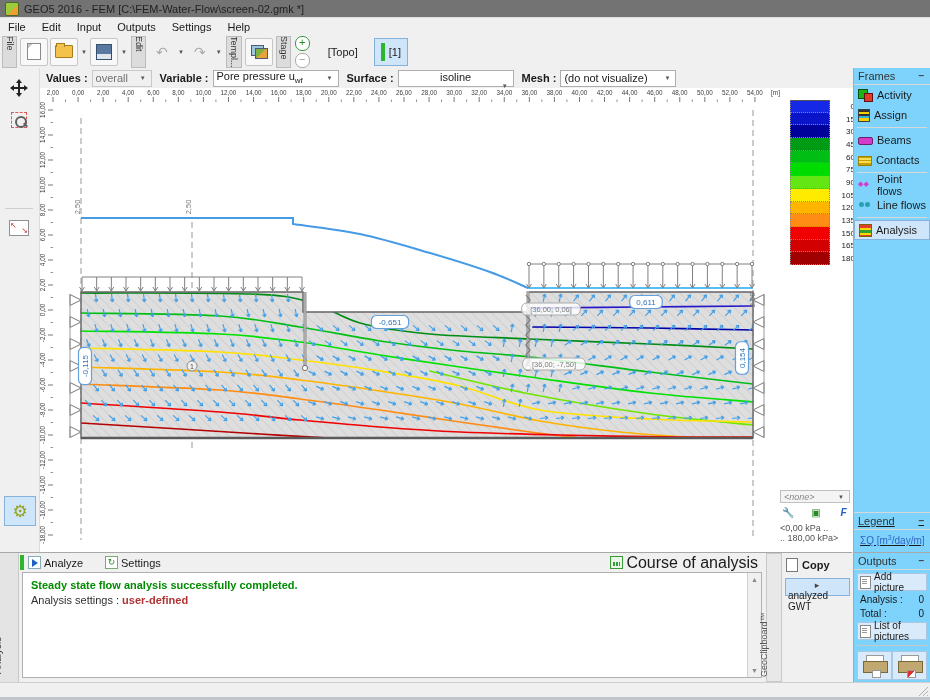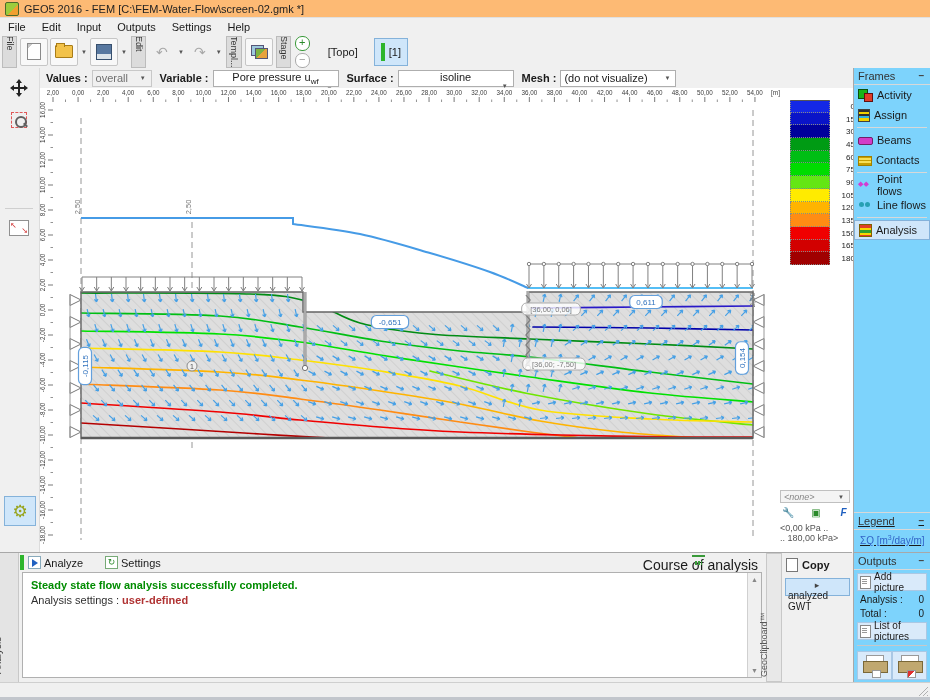--- a/index.html
+++ b/index.html
@@ -1,20 +1,20 @@
 <!DOCTYPE html>
 <html><head>
 <meta charset="utf-8">
 <style>
   html,body{margin:0;padding:0;background:#d4d4d4;}
   #win{position:relative;width:930px;height:700px;background:#f0f0f0;overflow:hidden;
        font-family:"Liberation Sans",sans-serif;font-size:11px;color:#1a1a1a;}
   .abs{position:absolute;}
   
-  #titlebar{left:0;top:0;width:930px;height:18px;background:#fdba74;border-bottom:1px solid #e0e0e0;
+  #titlebar{left:0;top:0;width:930px;height:18px;background:#737373;border-bottom:1px solid #e0e0e0;
             display:flex;align-items:center;padding-left:5px;box-sizing:border-box;}
   #appicon{width:12px;height:12px;border:1px solid #4a6a2a;border-radius:2px;
            background:linear-gradient(135deg,#9ccc3c 0 55%,#f0a030 55%);margin-right:5px;flex:none;}
   #titletext{font-size:11px;color:#222;}
   
   #menubar{left:0;top:18px;width:930px;height:17px;display:flex;align-items:center;background:#f0f0f0;}
   .menu-item{padding:1px 8px;cursor:default;}
   
   #toolbar{left:0;top:35px;width:930px;height:33px;display:flex;align-items:center;background:#f0f0f0;
            border-bottom:1px solid #dadada;}
@@ -139,21 +139,21 @@
   #geoclip{position:absolute;left:766px;top:0;width:16px;height:129px;background:#e8e8e8;border:1px solid #c8c8c8;box-sizing:border-box;}
   #geoclip span{position:absolute;left:2px;bottom:4px;transform:rotate(-90deg);transform-origin:left bottom;
                 font-size:9px;color:#555;white-space:nowrap;}
   #copyarea{position:absolute;left:784px;top:0;width:67px;height:129px;}
   #copy-head{display:flex;align-items:center;font-weight:bold;padding:5px 0 0 2px;}
   .copy-ico{width:10px;height:12px;background:#fff;border:1px solid #777;position:relative;margin-right:4px;flex:none;}
   .copy-ico::before{content:"";position:absolute;left:-3px;top:-3px;width:10px;height:12px;background:#fff;border:1px solid #777;z-index:-1;}
   #gwt-item{margin:6px 1px 0 1px;height:16px;background:#cfe6fa;border:1px solid #84b2da;display:flex;
             align-items:center;font-size:10px;padding-left:2px;flex-direction:column;}
   #gwt-item .tri::before{content:"\25B8";color:#444;margin-right:3px;font-size:9px;}
-  #course-btn{position:absolute;right:94px;top:2px;height:15px;display:flex;align-items:center;font-size:14px;flex-direction:column;}
+  #course-btn{position:absolute;right:94px;top:2px;height:15px;display:flex;align-items:center;font-size:16px;}
   .course-ico{width:11px;height:11px;border:1px solid #3a9a3a;background:#e8f6e8;margin-right:3px;position:relative;}
   .course-ico::before{content:"";position:absolute;left:2px;top:5px;width:7px;height:4px;
       background:linear-gradient(90deg,#3a9a3a 0 2px,transparent 2px 3px,#3a9a3a 3px 5px,transparent 5px 6px,#3a9a3a 6px);}
   
   #statusbar{left:0;top:682px;width:930px;height:15px;background:#f0f0f0;border-top:1px solid #cfcfcf;}
   #grip{position:absolute;right:2px;bottom:2px;width:9px;height:9px;
         background:linear-gradient(135deg,transparent 0 50%,#b0b0b0 50% 55%,transparent 55% 70%,#b0b0b0 70% 75%,transparent 75% 90%,#b0b0b0 90%);}
   #bottomline{left:0;top:697px;width:930px;height:3px;background:#c2c6cc;}
 </style>
 </head>
@@ -221,21 +221,21 @@
     </div>
   </div>
 
   <div class="abs" id="controls">
     <span class="ctl-label" style="margin-left:6px;">Values :</span>
     <div class="combo dis" style="width:52px;">
       <span>overall</span>
         <span class="drop">▼</span>
     </div>
     <span class="ctl-label">Variable :</span>
-    <div class="combo" style="width:118px;flex-direction:column;">
+    <div class="combo" style="width:118px;">
       <span><span>Pore pressure u</span><sub>wf</sub></span>
         <span class="drop">▼</span>
     </div>
     <span class="ctl-label">Surface :</span>
     <div class="combo" style="width:108px;flex-direction:column;">
       <span>isoline</span>
         <span class="drop">▼</span>
     </div>
     <span class="ctl-label">Mesh :</span>
     <div class="combo" style="width:108px;">

